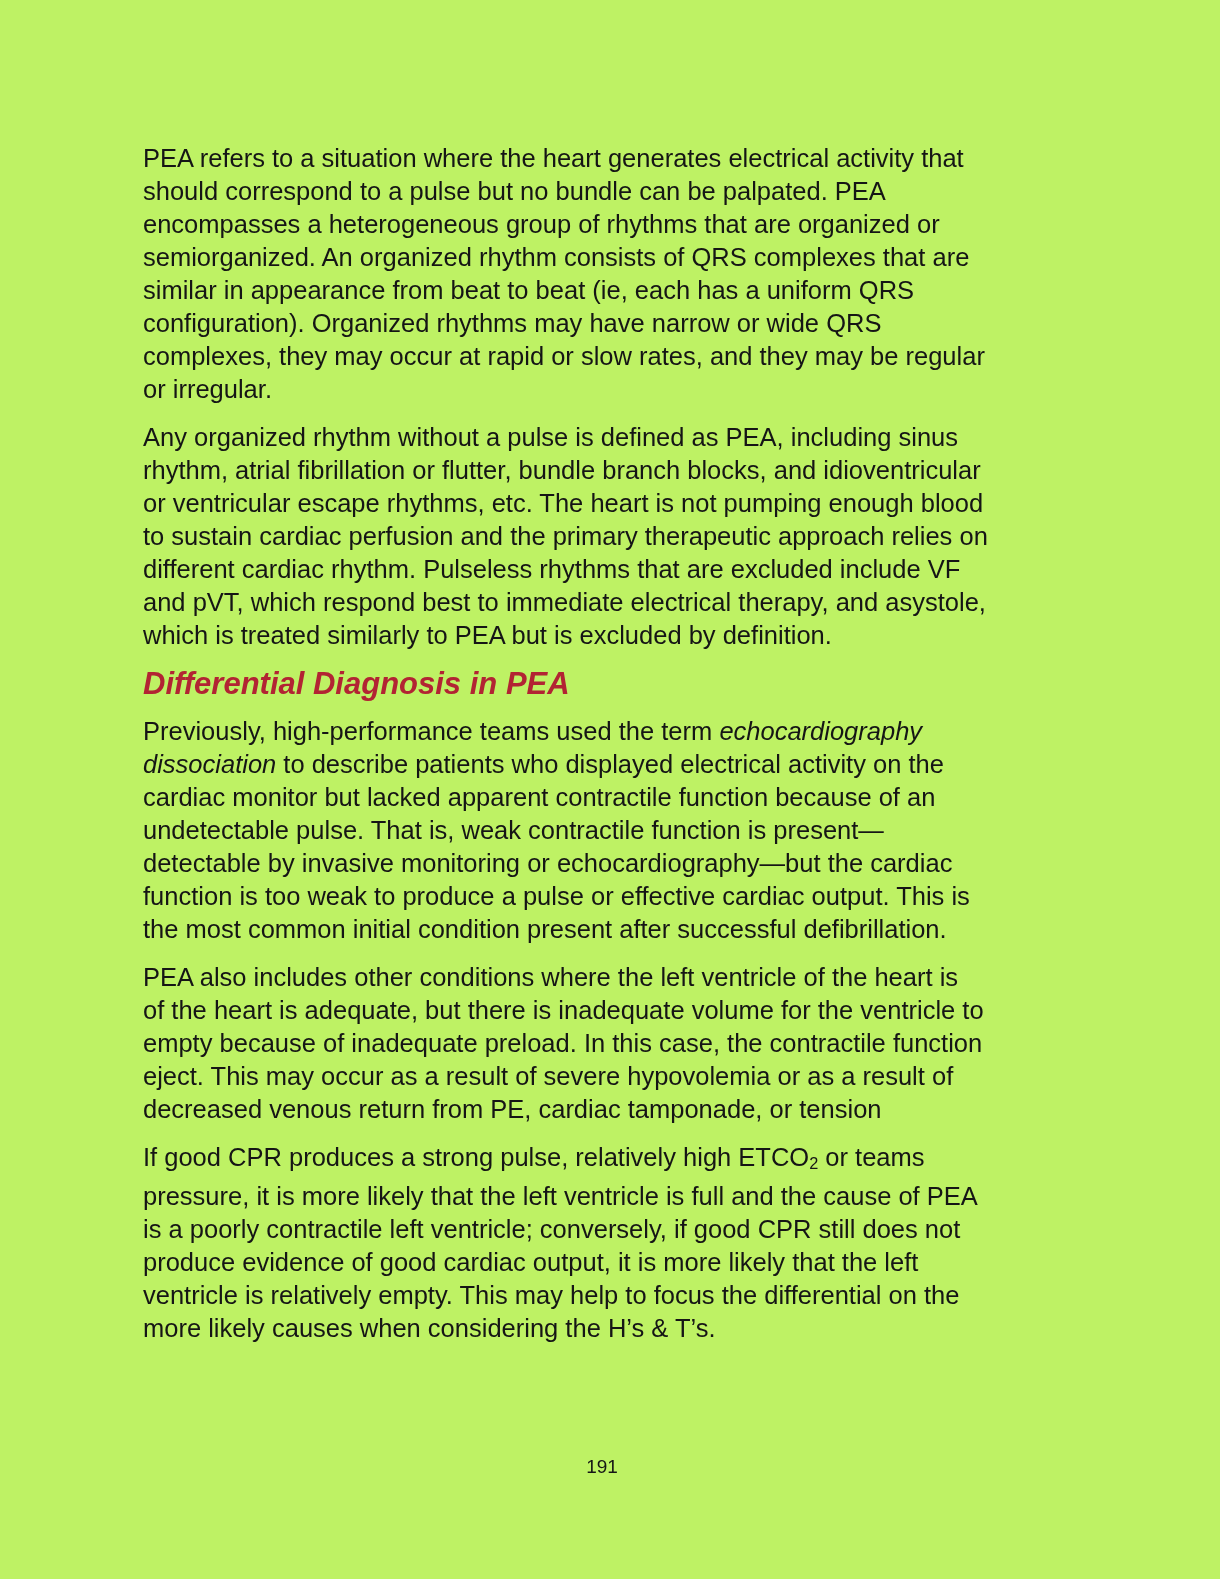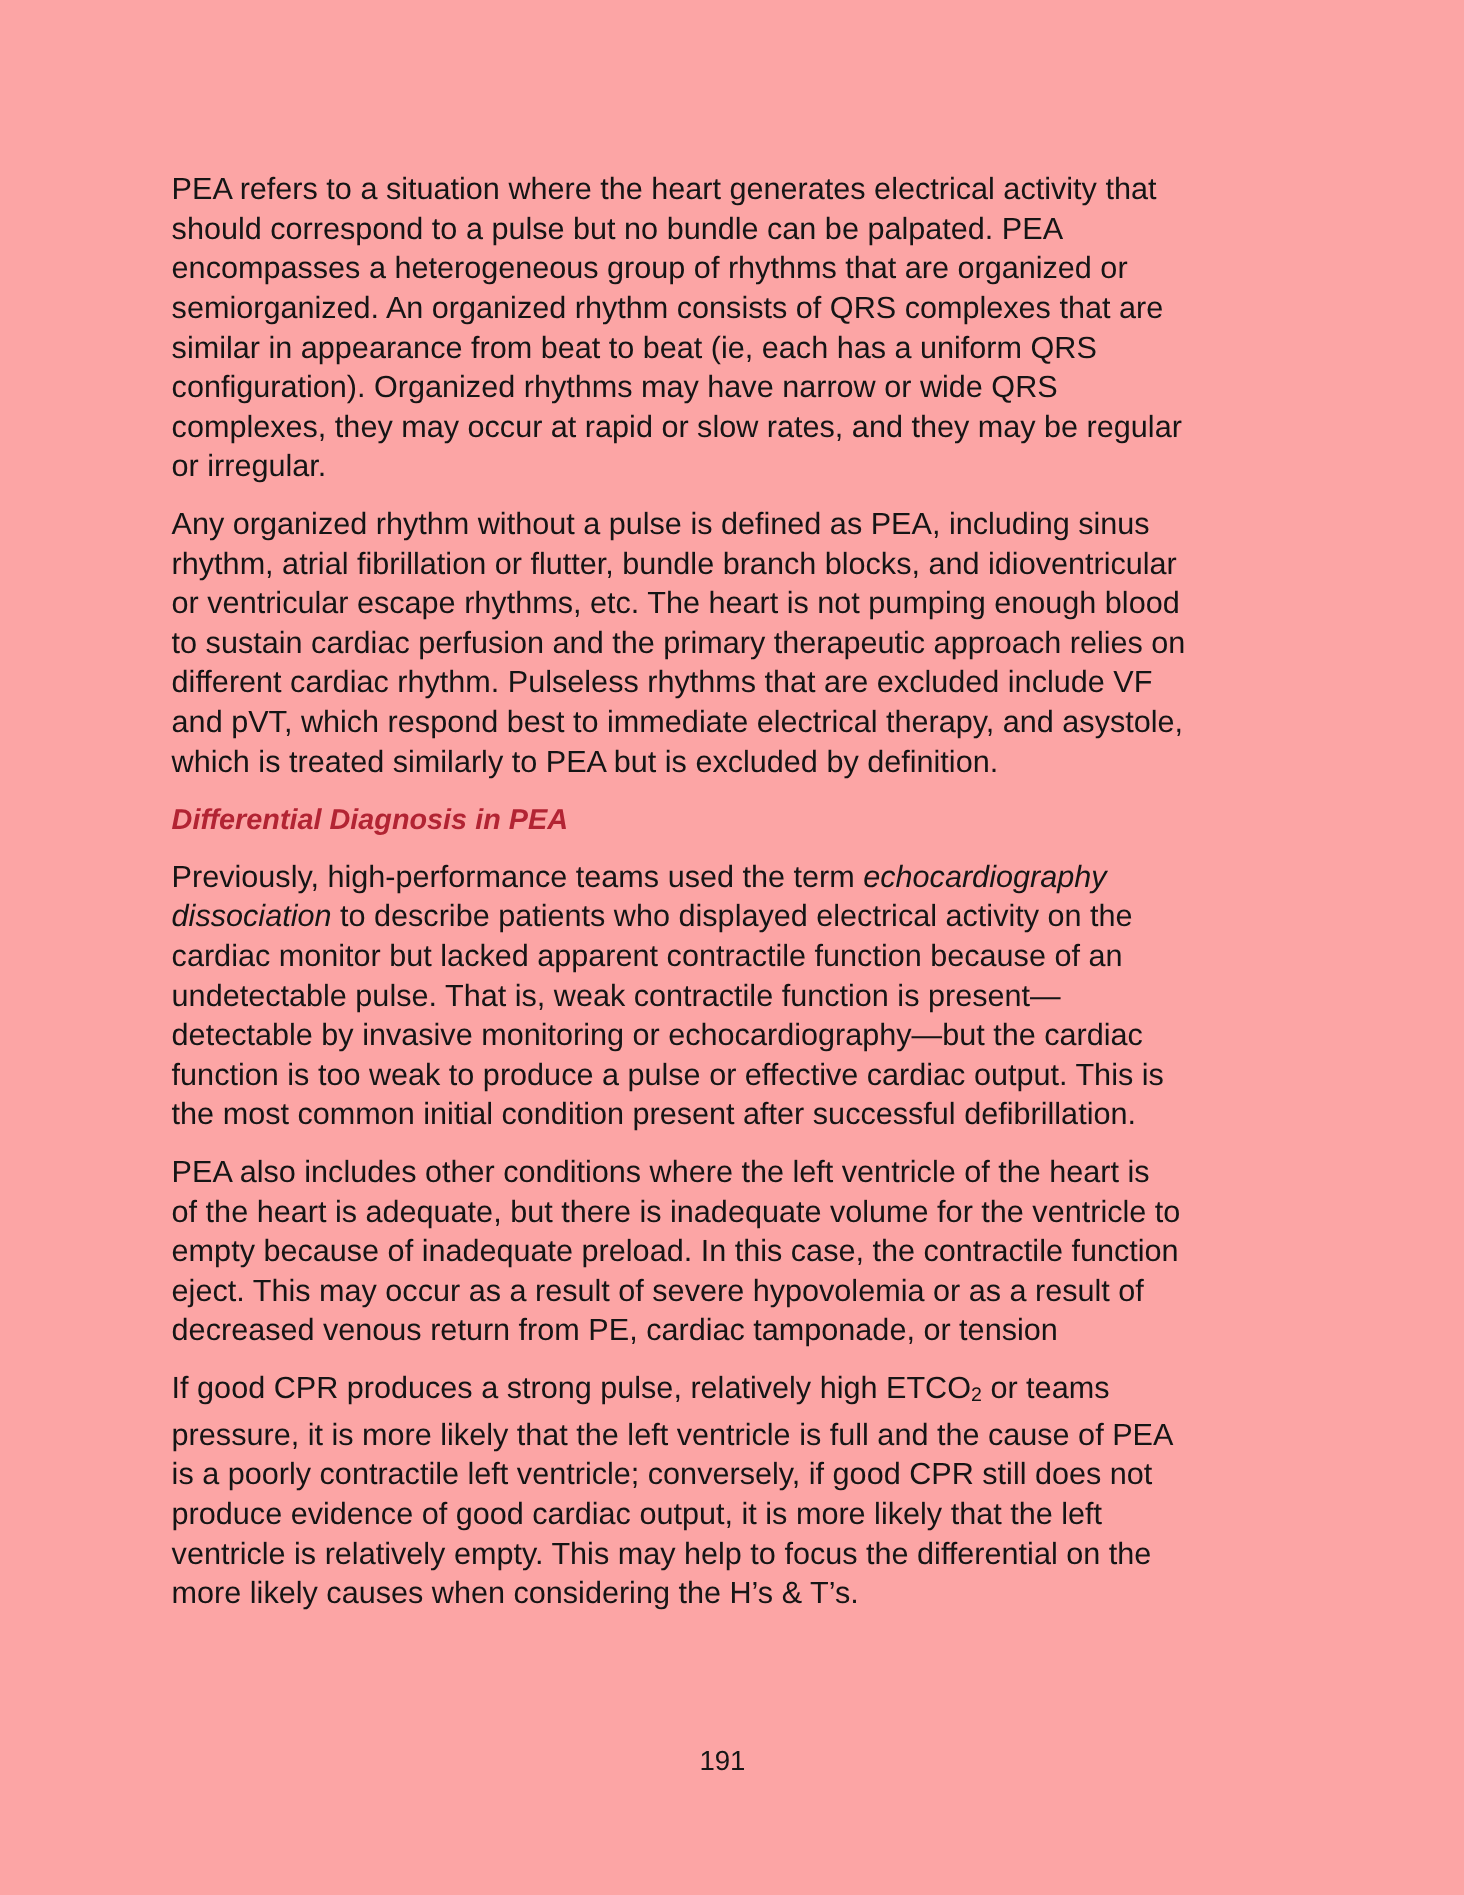--- a/index.html
+++ b/index.html
@@ -13,61 +13,61 @@
     position: relative;
     font-family: "Liberation Sans", sans-serif;
     color: #151515;
     overflow: hidden;
   }
   .page {
     position: absolute;
     left: 0; top: 0;
     width: 1220px;
     height: 1579px;
-    background: #fca5a5;
+    background: #bef264;
   }
   .content {
     position: absolute;
     left: 143px;
     top: 142px;
     width: 950px;
     font-size: 25.5px;
     line-height: 33px;
     color: #151515;
   }
   .para {
     margin: 0 0 15px 0;
   }
   .line {
     display: block;
     white-space: pre;
   }
   .heading {
     margin: 0 0 15px 0;
-    font-size: 24px;
+    font-size: 31px;
     line-height: 33px;
     font-weight: bold;
     font-style: italic;
     color: #b22433;
     white-space: pre;
   }
   .seg-italic {
     font-style: italic;
   }
   .seg-sub {
     font-size: 0.64em;
     vertical-align: -0.16em;
   }
   .page-number {
     position: absolute;
     left: 0;
     top: 1453px;
     width: 1204px;
     text-align: center;
-    font-size: 23px;
+    font-size: 19px;
     line-height: 28px;
     color: #151515;
   }
 </style>
 </head>
 <body>
 
 <div class="page">
   <main class="content" id="content">
       <p class="para">

